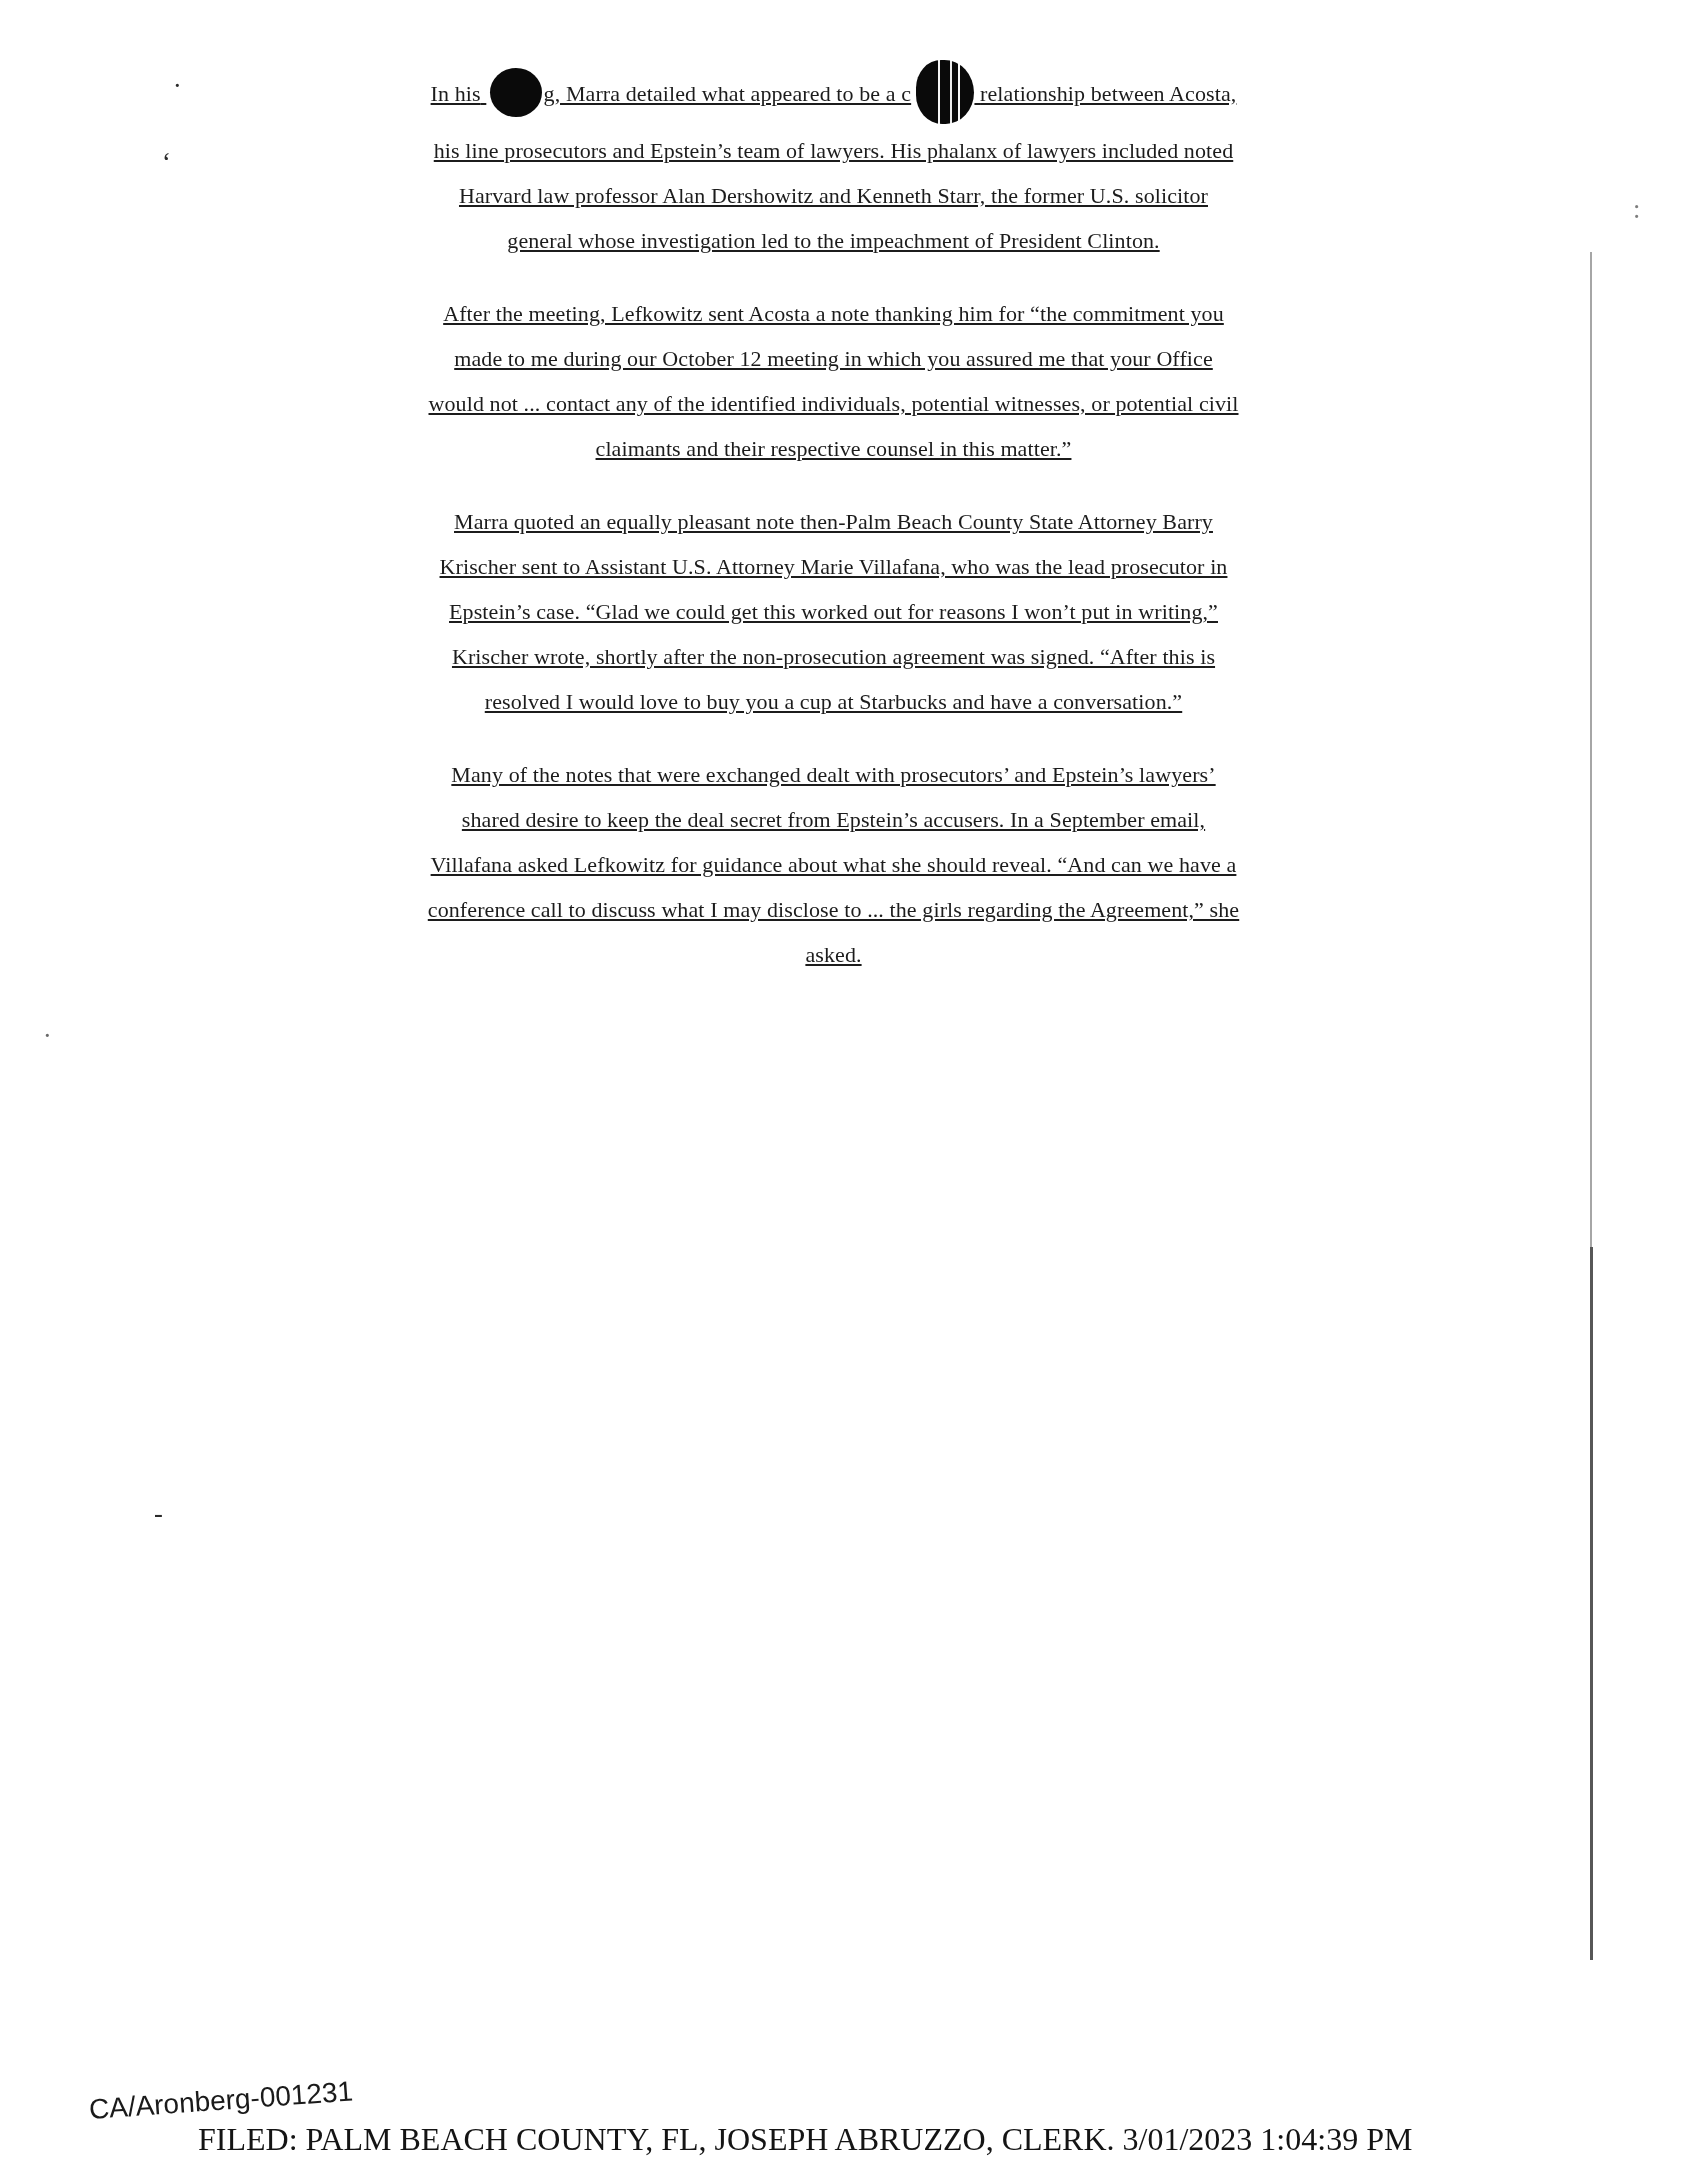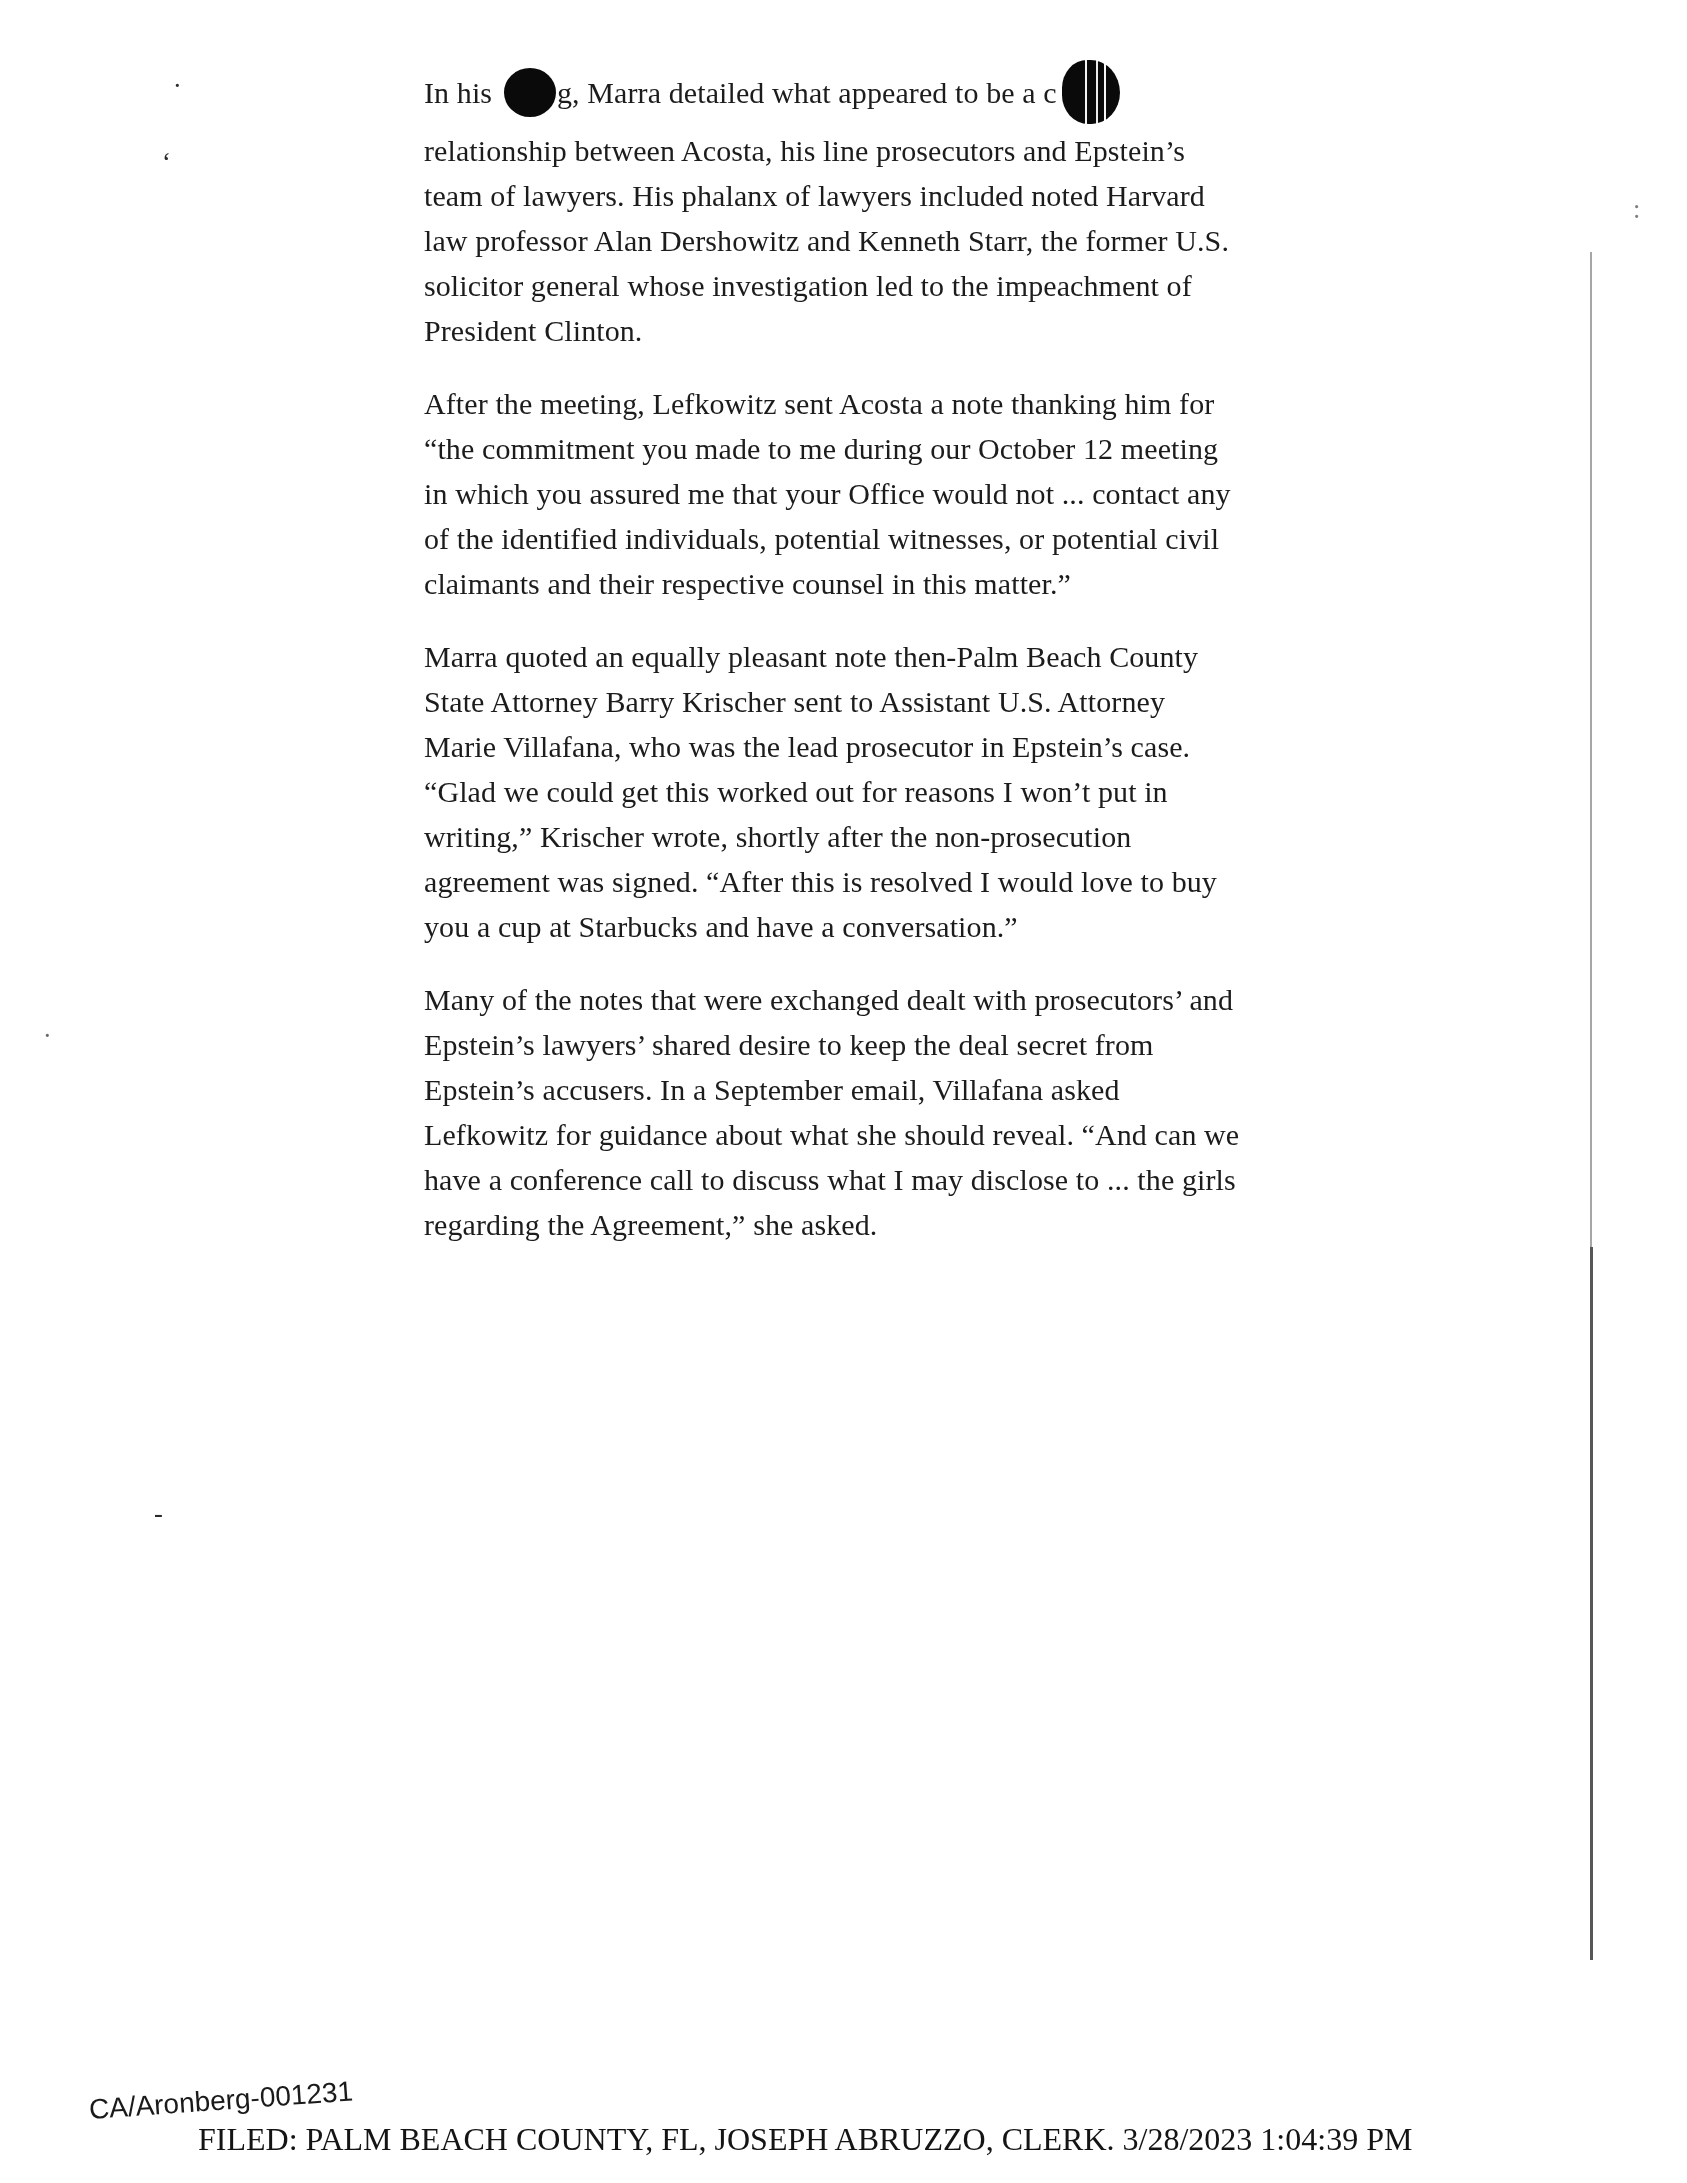--- a/index.html
+++ b/index.html
@@ -14,24 +14,25 @@
     background: #ffffff;
     overflow: hidden;
     font-family: "Liberation Serif", "DejaVu Serif", serif;
     color: #1c1c1c;
   }
   .article {
     position: absolute;
     left: 424px;
     top: 64px;
     width: 819px;
-    font-size: 30px;
+    font-size: 22px;
     line-height: 45px;
     letter-spacing: 0.1px;
-    text-align: left;
+    text-align: center;
+    text-decoration: underline;
   }
   .article p {
     margin: 0 0 28px 0;
   }
   
   .ink-blob {
     display: inline-block;
     background: #0a0a0a;
     border-radius: 50%;
     vertical-align: middle;
@@ -107,16 +108,16 @@
   <div class="scan-vline" style="left: 1590px; top: 252px; height: 995px; opacity: 0.45;"></div>
   <div class="scan-vline" style="left: 1590px; top: 1247px; height: 713px; opacity: 0.85; width: 2.7px;"></div>
 
   <span class="scan-mark" style="left: 174px; top: 63px;">.</span>
   <span class="scan-mark" style="left: 162px; top: 147px;">‘</span>
   <span class="scan-mark" style="left: 1633px; top: 194px; opacity: 0.6;">:</span>
   <span class="scan-mark" style="left: 154px; top: 1498px;">-</span>
   <span class="scan-mark" style="left: 44px; top: 1013px; opacity: 0.7;">.</span>
 
   <div class="footer-bates">CA/Aronberg-001231</div>
-  <div class="footer-filed">FILED: PALM BEACH COUNTY, FL, JOSEPH ABRUZZO, CLERK. 3/28/2023 1:04:39 PM</div>
+  <div class="footer-filed">FILED: PALM BEACH COUNTY, FL, JOSEPH ABRUZZO, CLERK. 3/01/2023 1:04:39 PM</div>
 
 </div>
 
 
 </body></html>

